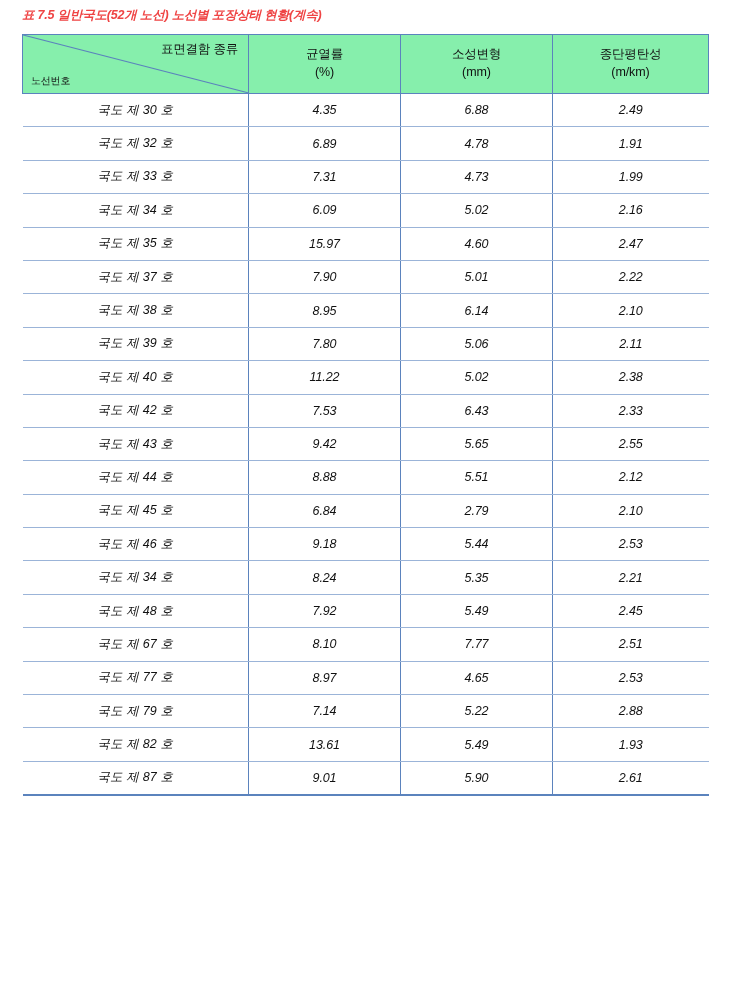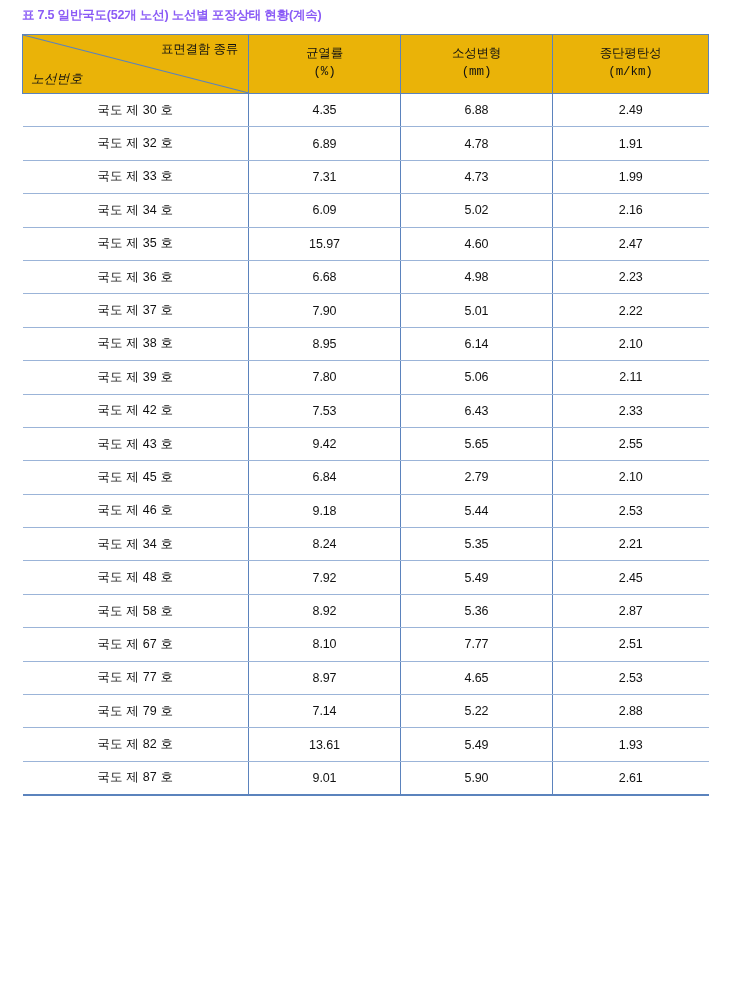--- a/index.html
+++ b/index.html
@@ -24,22 +24,23 @@
   }
 
   
   .caption {
     position: absolute;
     left: 22px;
     top: 7px;
     font-size: 12.5px;
     font-weight: 700;
     letter-spacing: -0.2px;
-    color: #8b5cf6;
+    color: #ef4444;
     white-space: nowrap;
+    font-style: italic;
   }
 
   
   .table-wrap {
     position: absolute;
     left: 22px;
     top: 34px;
     width: 686px;
   }
 
@@ -48,21 +49,21 @@
     width: 686px;
     table-layout: fixed;
     font-size: 12.5px;
   }
 
   
   thead tr.head-row {
     height: 58px;
   }
   thead th {
-    background: #eab308;
+    background: #86efac;
     border-top: 1.6px solid #5b83bd;
     border-bottom: 1.6px solid #5b83bd;
     border-left: 1.3px solid #5b83bd;
     border-right: 1.3px solid #5b83bd;
     font-weight: 400;
     font-size: 12.5px;
     color: #111111;
     padding: 0;
     vertical-align: middle;
   }
@@ -92,37 +93,36 @@
     right: 10px;
     top: 6px;
     font-size: 12.5px;
     letter-spacing: -0.2px;
     white-space: nowrap;
   }
   .corner-bottom-label {
     position: absolute;
     left: 8px;
     bottom: 5px;
-    font-size: 13px;
+    font-size: 10px;
     letter-spacing: -0.2px;
     white-space: nowrap;
-    font-style: italic;
   }
 
   th.metric-head {
     text-align: center;
     line-height: 1.42;
-    font-family: Liberation Mono, monospace;
   }
   .metric-name { display: block; letter-spacing: -0.2px; }
   .metric-unit { display: block; letter-spacing: -0.1px; }
 
   
   tbody tr {
     height: 33.4px;
+    font-style: italic;
   }
   tbody td {
     border-bottom: 1.15px solid #9bb4d8;
     text-align: center;
     vertical-align: middle;
     padding: 0;
     font-size: 12.5px;
     color: #111111;
     letter-spacing: -0.1px;
     background: #ffffff;
@@ -207,56 +207,62 @@
             <td class="val-cell">5.02</td>
             <td class="val-cell last-col">2.16</td>
           </tr>
           <tr>
             <td class="route-cell">국도 제 35 호</td>
             <td class="val-cell">15.97</td>
             <td class="val-cell">4.60</td>
             <td class="val-cell last-col">2.47</td>
           </tr>
           <tr>
-            <td class="route-cell">국도 제 36 호</td>
-            <td class="val-cell">6.68</td>
-            <td class="val-cell">4.98</td>
-            <td class="val-cell last-col">2.23</td>
-          </tr>
-          <tr>
             <td class="route-cell">국도 제 37 호</td>
             <td class="val-cell">7.90</td>
             <td class="val-cell">5.01</td>
             <td class="val-cell last-col">2.22</td>
           </tr>
           <tr>
             <td class="route-cell">국도 제 38 호</td>
             <td class="val-cell">8.95</td>
             <td class="val-cell">6.14</td>
             <td class="val-cell last-col">2.10</td>
           </tr>
           <tr>
             <td class="route-cell">국도 제 39 호</td>
             <td class="val-cell">7.80</td>
             <td class="val-cell">5.06</td>
             <td class="val-cell last-col">2.11</td>
           </tr>
           <tr>
+            <td class="route-cell">국도 제 40 호</td>
+            <td class="val-cell">11.22</td>
+            <td class="val-cell">5.02</td>
+            <td class="val-cell last-col">2.38</td>
+          </tr>
+          <tr>
             <td class="route-cell">국도 제 42 호</td>
             <td class="val-cell">7.53</td>
             <td class="val-cell">6.43</td>
             <td class="val-cell last-col">2.33</td>
           </tr>
           <tr>
             <td class="route-cell">국도 제 43 호</td>
             <td class="val-cell">9.42</td>
             <td class="val-cell">5.65</td>
             <td class="val-cell last-col">2.55</td>
           </tr>
           <tr>
+            <td class="route-cell">국도 제 44 호</td>
+            <td class="val-cell">8.88</td>
+            <td class="val-cell">5.51</td>
+            <td class="val-cell last-col">2.12</td>
+          </tr>
+          <tr>
             <td class="route-cell">국도 제 45 호</td>
             <td class="val-cell">6.84</td>
             <td class="val-cell">2.79</td>
             <td class="val-cell last-col">2.10</td>
           </tr>
           <tr>
             <td class="route-cell">국도 제 46 호</td>
             <td class="val-cell">9.18</td>
             <td class="val-cell">5.44</td>
             <td class="val-cell last-col">2.53</td>
@@ -267,26 +273,20 @@
             <td class="val-cell">5.35</td>
             <td class="val-cell last-col">2.21</td>
           </tr>
           <tr>
             <td class="route-cell">국도 제 48 호</td>
             <td class="val-cell">7.92</td>
             <td class="val-cell">5.49</td>
             <td class="val-cell last-col">2.45</td>
           </tr>
           <tr>
-            <td class="route-cell">국도 제 58 호</td>
-            <td class="val-cell">8.92</td>
-            <td class="val-cell">5.36</td>
-            <td class="val-cell last-col">2.87</td>
-          </tr>
-          <tr>
             <td class="route-cell">국도 제 67 호</td>
             <td class="val-cell">8.10</td>
             <td class="val-cell">7.77</td>
             <td class="val-cell last-col">2.51</td>
           </tr>
           <tr>
             <td class="route-cell">국도 제 77 호</td>
             <td class="val-cell">8.97</td>
             <td class="val-cell">4.65</td>
             <td class="val-cell last-col">2.53</td>

